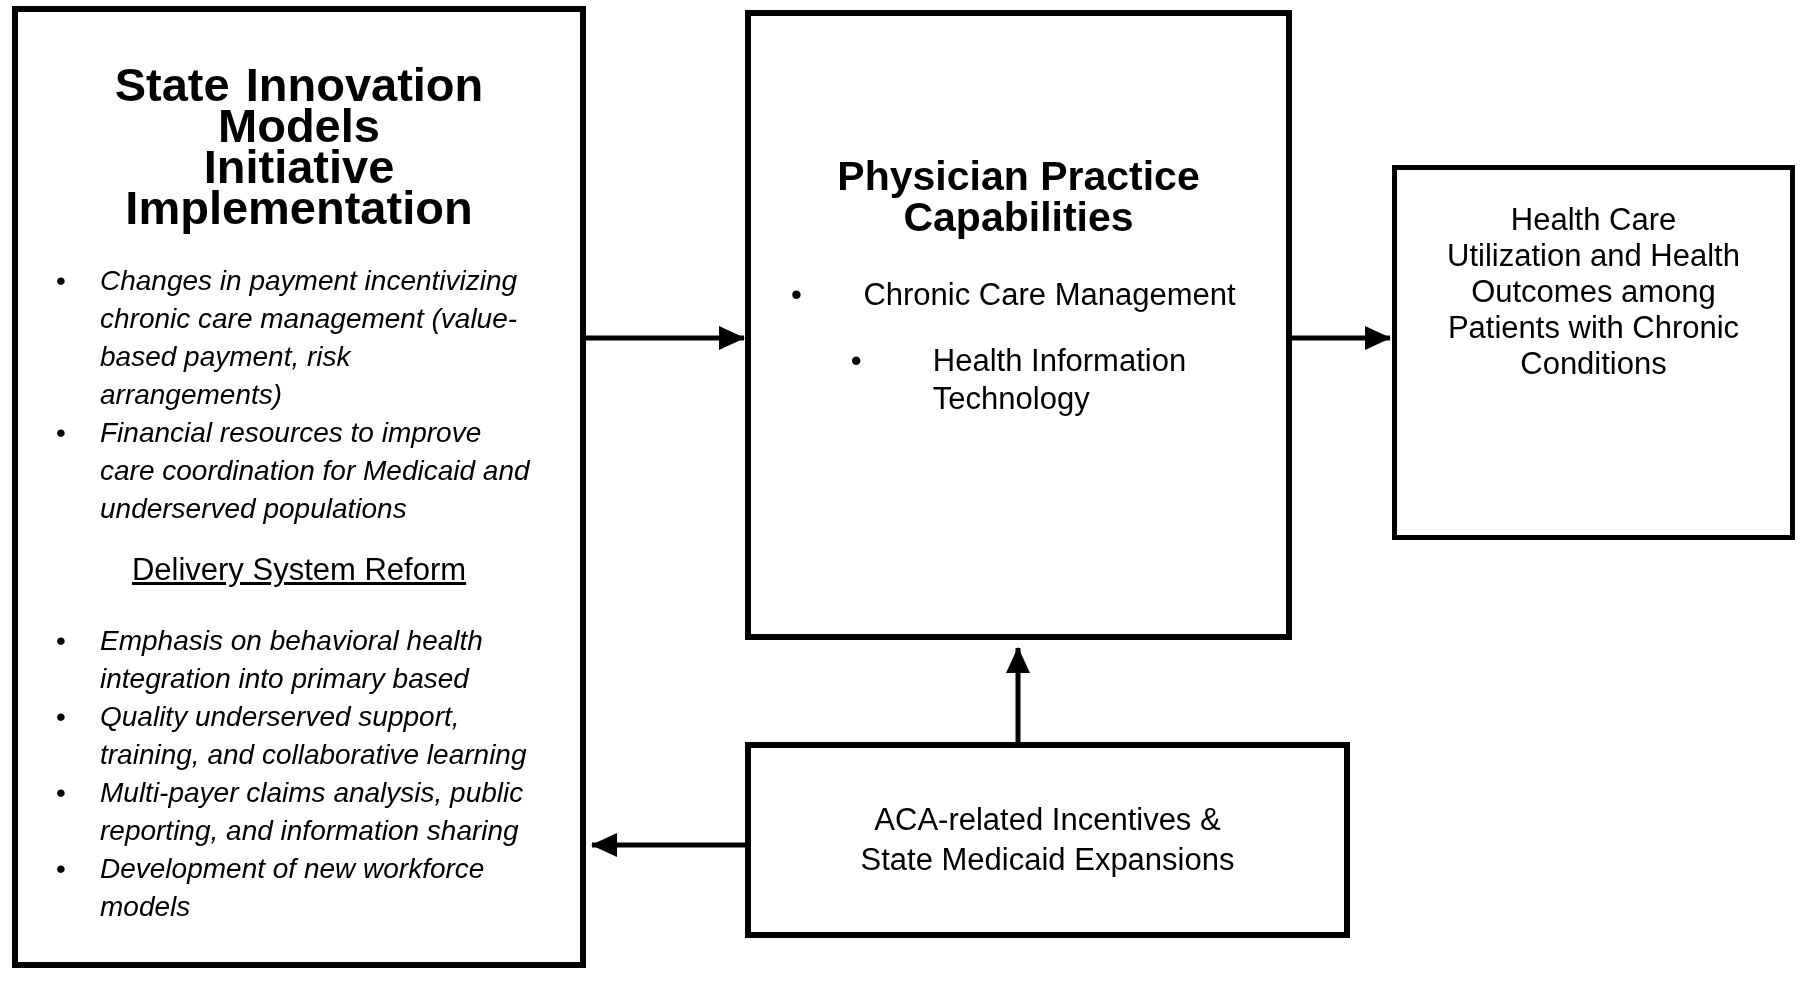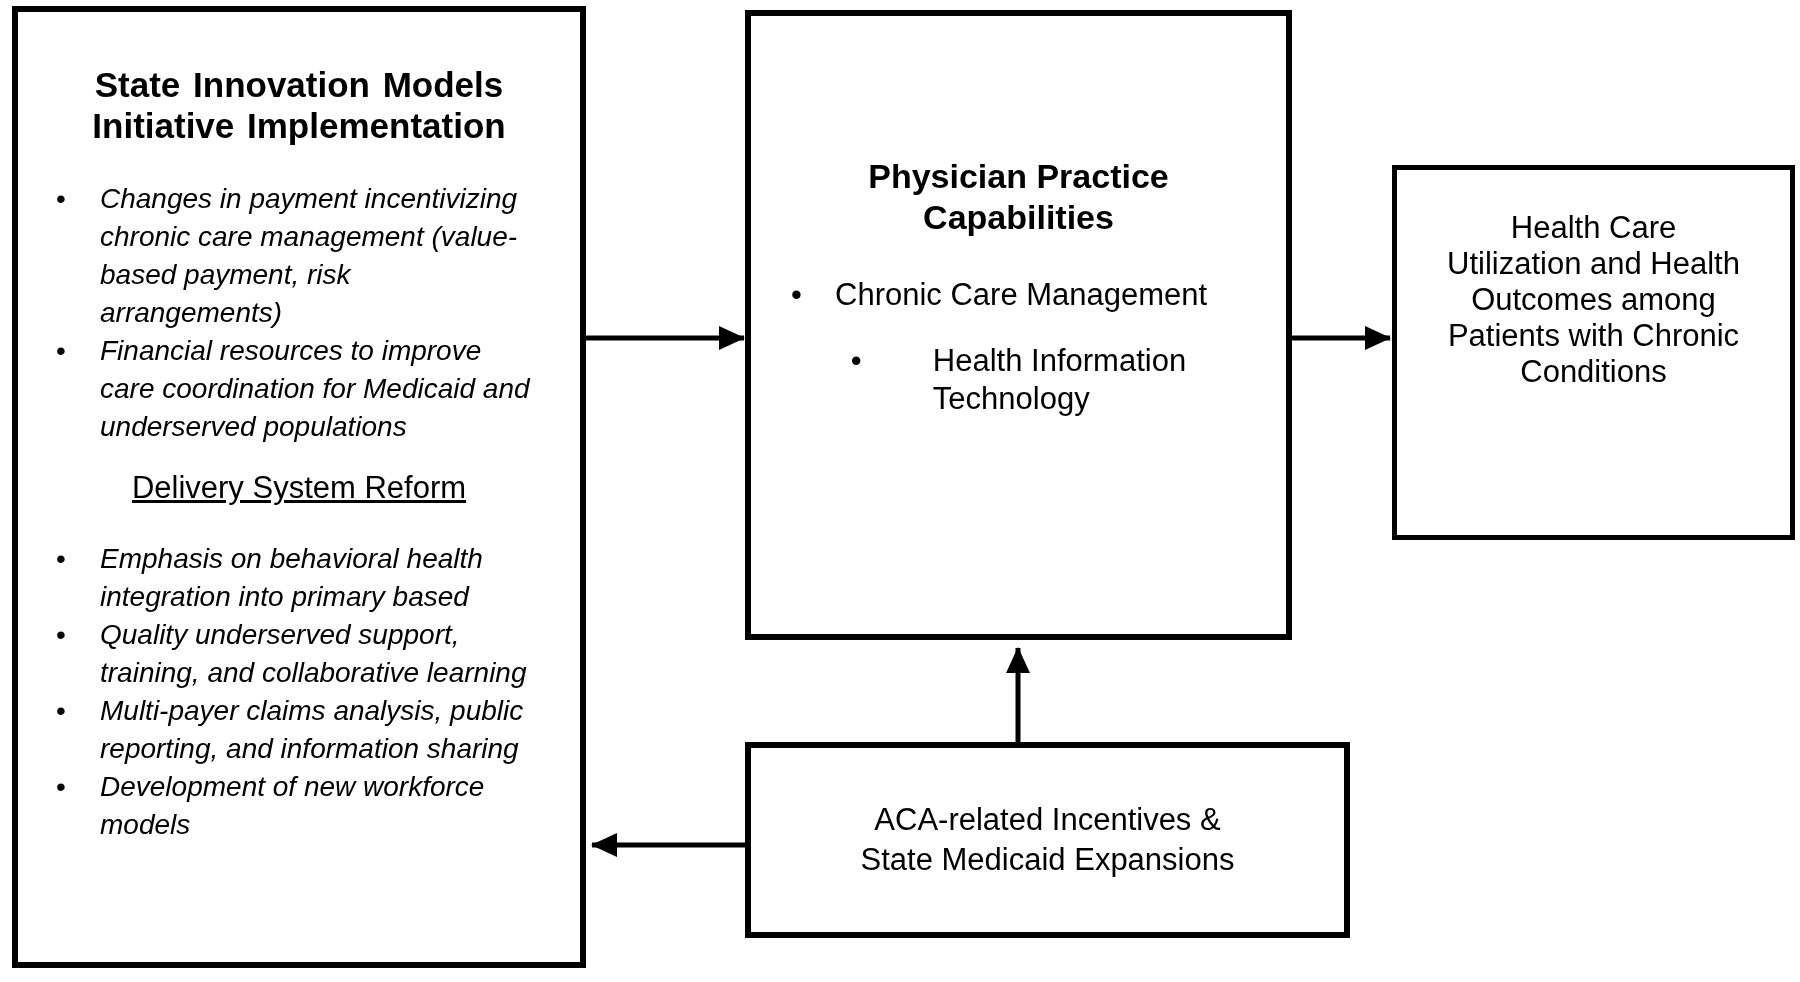--- a/index.html
+++ b/index.html
@@ -21,21 +21,21 @@
   .pre { white-space: pre-line; }
 
   
   .left-box {
     left: 12px; top: 6px;
     width: 574px; height: 962px;
     padding: 52px 26px 0 26px;
     text-align: center;
   }
   .left-title {
-    font-size: 35px;
+    font-size: 47px;
     line-height: 41px;
     font-weight: bold;
     word-spacing: 3px;
   }
   .section-heading {
     display: inline-block;
     font-size: 31px;
     line-height: 36px;
     text-decoration: underline;
     margin-top: 26px;
@@ -62,53 +62,53 @@
   }
   .bullet-text { flex: 1 1 auto; font-style: italic; }
 
   
   .middle-box {
     left: 745px; top: 10px;
     width: 547px; height: 630px;
     padding: 140px 22px 0 22px;
   }
   .middle-title {
-    font-size: 34px;
+    font-size: 41px;
     line-height: 41px;
     font-weight: bold;
     text-align: center;
   }
   .mid-bullet-row {
     display: flex;
     align-items: flex-start;
     font-size: 31px;
     line-height: 38px;
     margin-top: 38px;
     padding-left: 18px;
   }
   .mid-bullet-row .bullet-marker { font-size: 31px; line-height: 38px; }
-  .mid-bullet-row .mid-bullet-text { flex: 1 1 auto; }
+  .mid-bullet-row .mid-bullet-text { flex: 1 1 auto; text-align: center; }
   .mid-bullet-row-2 {
     display: flex;
     justify-content: center;
     align-items: flex-start;
     gap: 38px;
     font-size: 31px;
     line-height: 38px;
     margin-top: 28px;
     padding-left: 0;
   }
   .mid-bullet-row-2 .mid-bullet-text2 { }
 
   
   .right-box {
     left: 1392px; top: 165px;
     width: 403px; height: 375px;
     border-width: 5px;
-    padding: 40px 10px 0 10px;
+    padding: 32px 10px 0 10px;
     text-align: center;
     font-size: 31px;
     line-height: 36px;
   }
 
   
   .bottom-box {
     left: 745px; top: 742px;
     width: 605px; height: 196px;
     display: flex;

